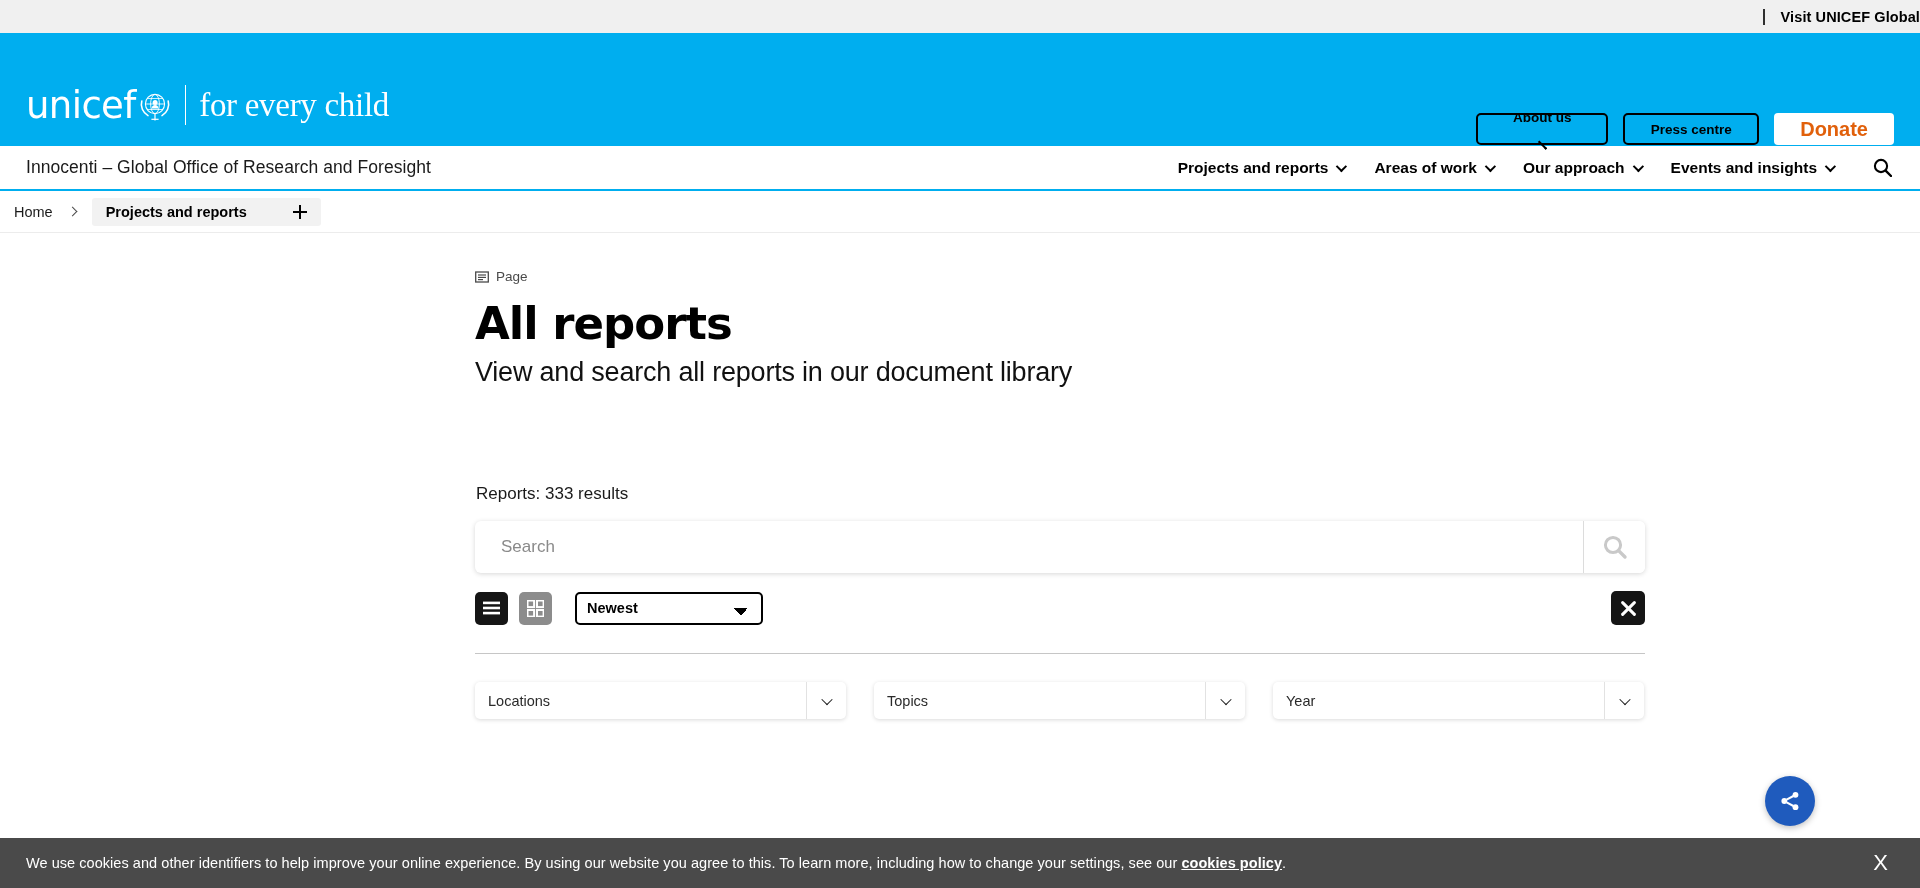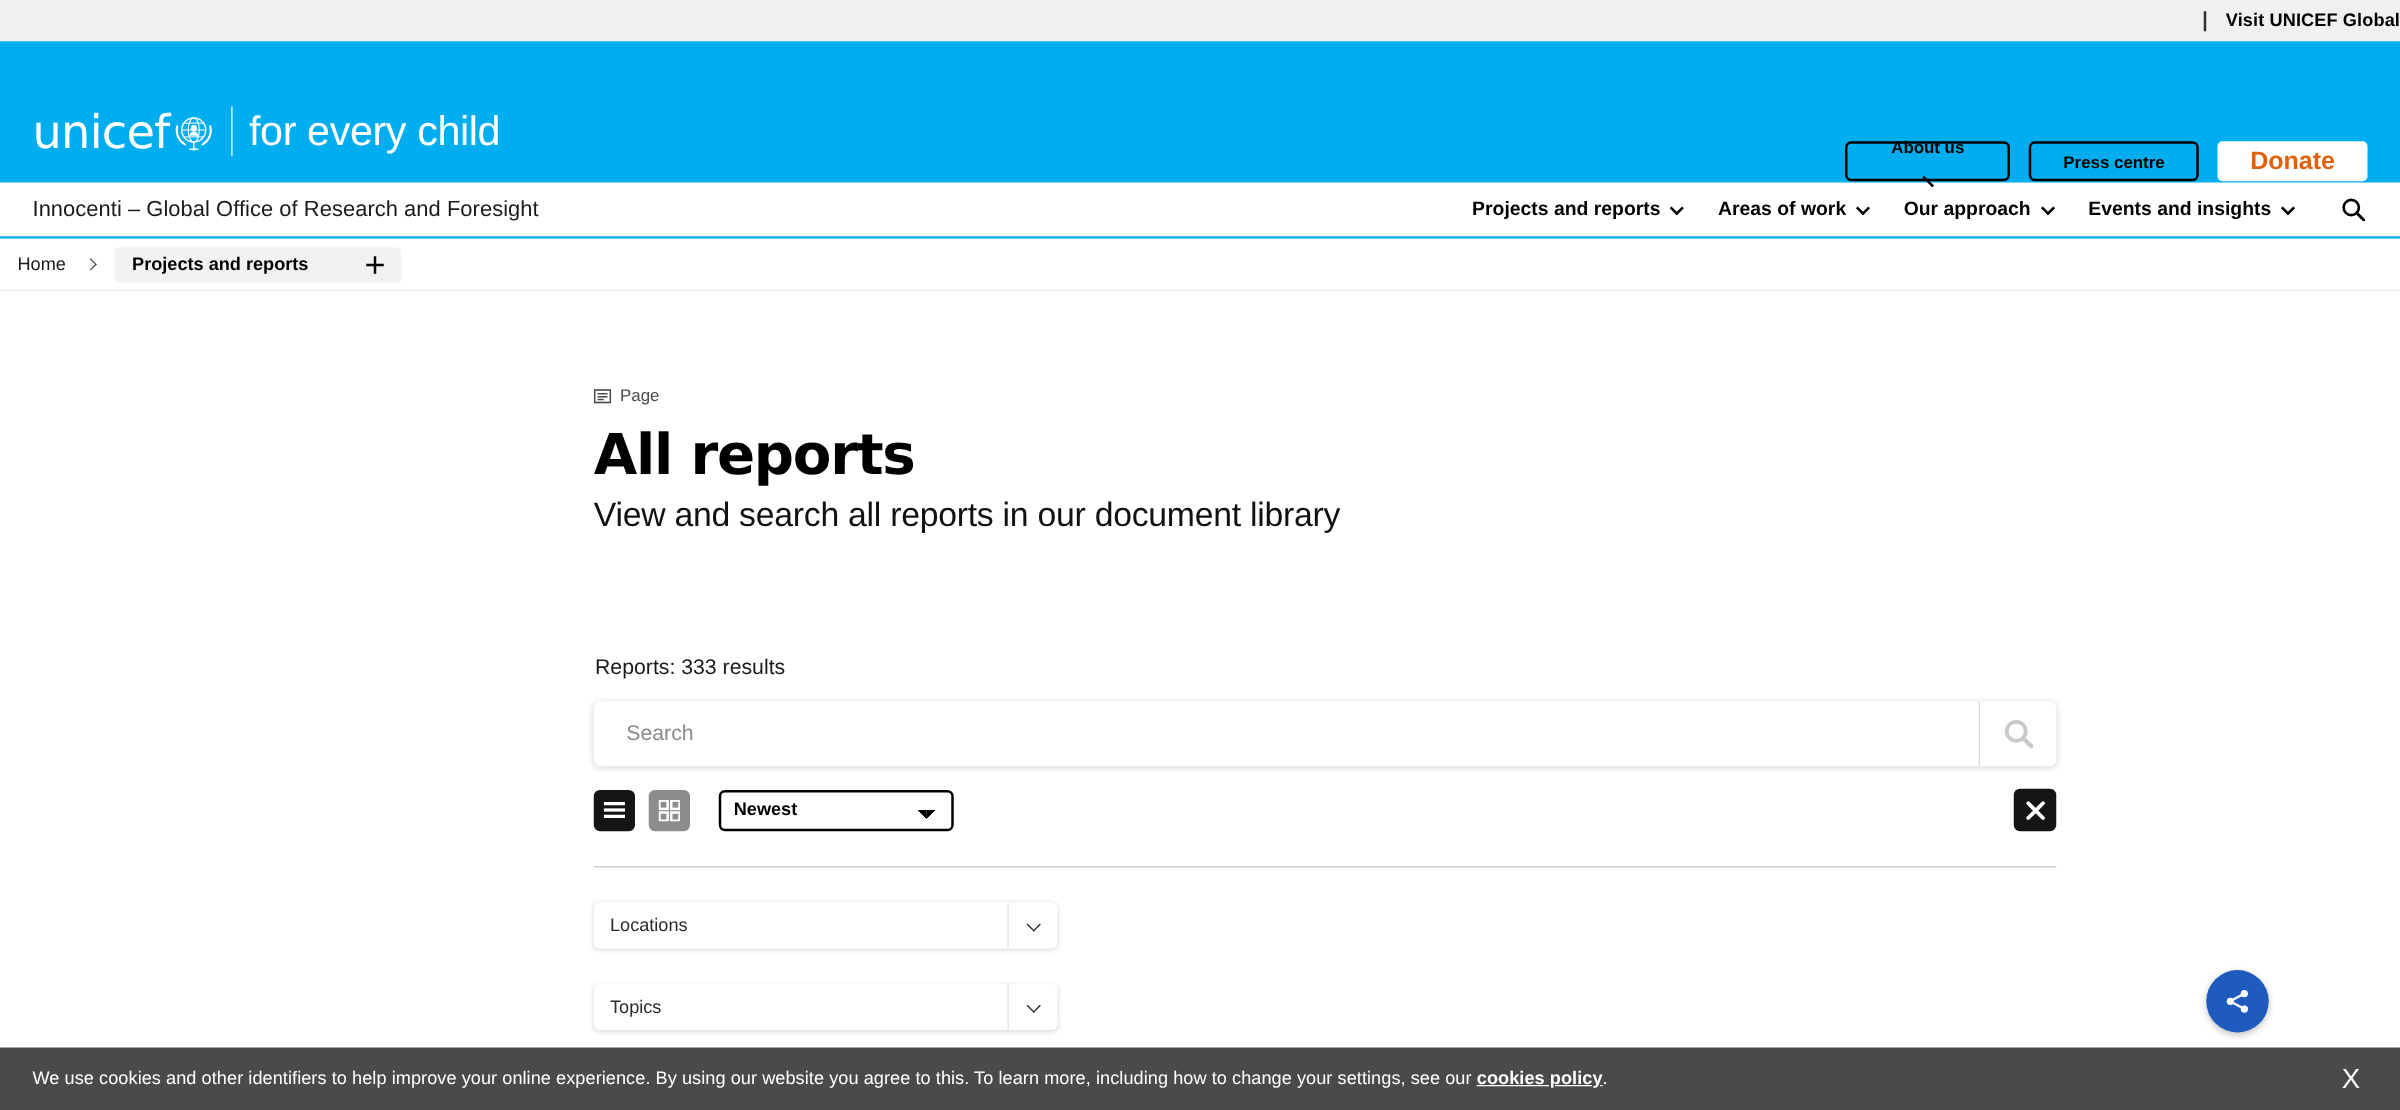--- a/index.html
+++ b/index.html
@@ -60,21 +60,21 @@
     height: 36px;
     margin-left: 1px;
   }
   .logo-divider {
     width: 1.5px;
     height: 40px;
     background: #ffffff;
     margin: 0 13px 0 12px;
   }
   .logo-tagline {
-    font-family: Liberation Sans, sans-serif;
+    font-family: Liberation Serif, serif;
     font-size: 33px;
     color: #ffffff;
     font-weight: 300;
     letter-spacing: -0.3px;
     line-height: 34px;
   }
   .brand-subtitle {
     position: absolute;
     left: 26px;
     top: 124px;
@@ -204,21 +204,21 @@
   .plus-icon::after  { top:0; left:6px; height:14px; width:2px; }
 
   
   .content {
     padding-left: 475px;
   }
   .kicker {
     display: flex;
     align-items: center;
     gap: 7px;
-    margin-top: 76px;
+    margin-top: 36px;
     font-size: 13.5px;
     color: #4a4a4a;
   }
   .page-title {
     font-family: "DejaVu Sans", sans-serif;
     font-size: 45px;
     font-weight: bold;
     color: #000000;
     letter-spacing: -1px;
     margin-top: 14px;
@@ -328,21 +328,20 @@
     height: 1px;
     background: #c6c6c6;
   }
 
   
   .filters-row {
     margin-top: 28px;
     width: 1170px;
     display: flex;
     gap: 28px;
-    flex-direction: column;
   }
   .filter {
     width: 371px;
     height: 37px;
     background: #ffffff;
     border-radius: 5px;
     box-shadow: 0 1px 4px rgba(0,0,0,.15);
     display: flex;
     align-items: center;
     cursor: pointer;

